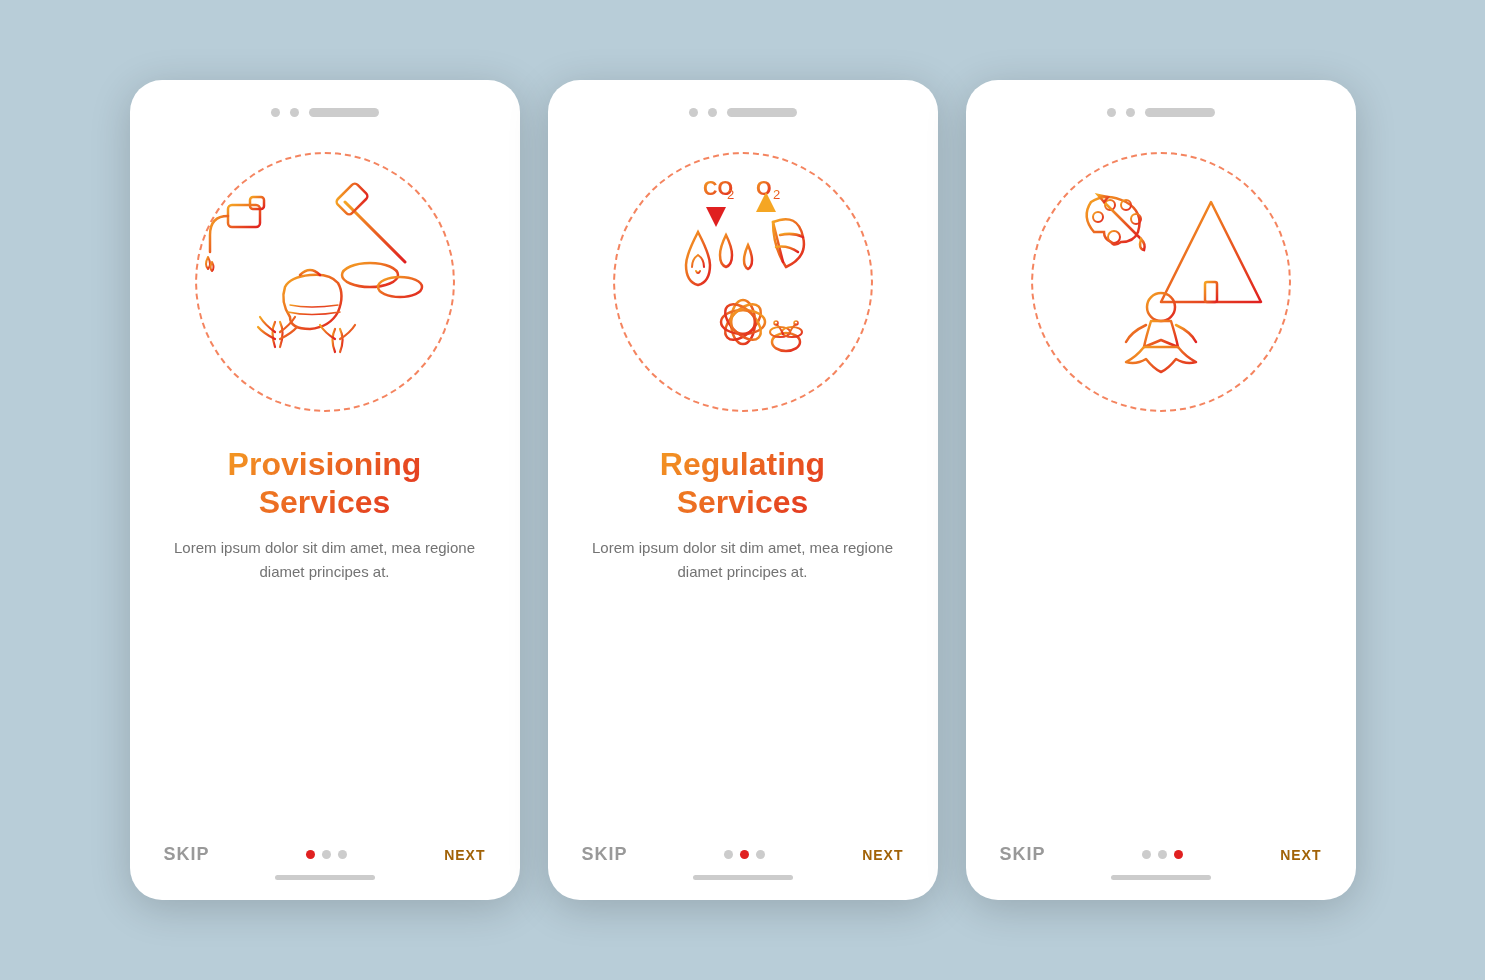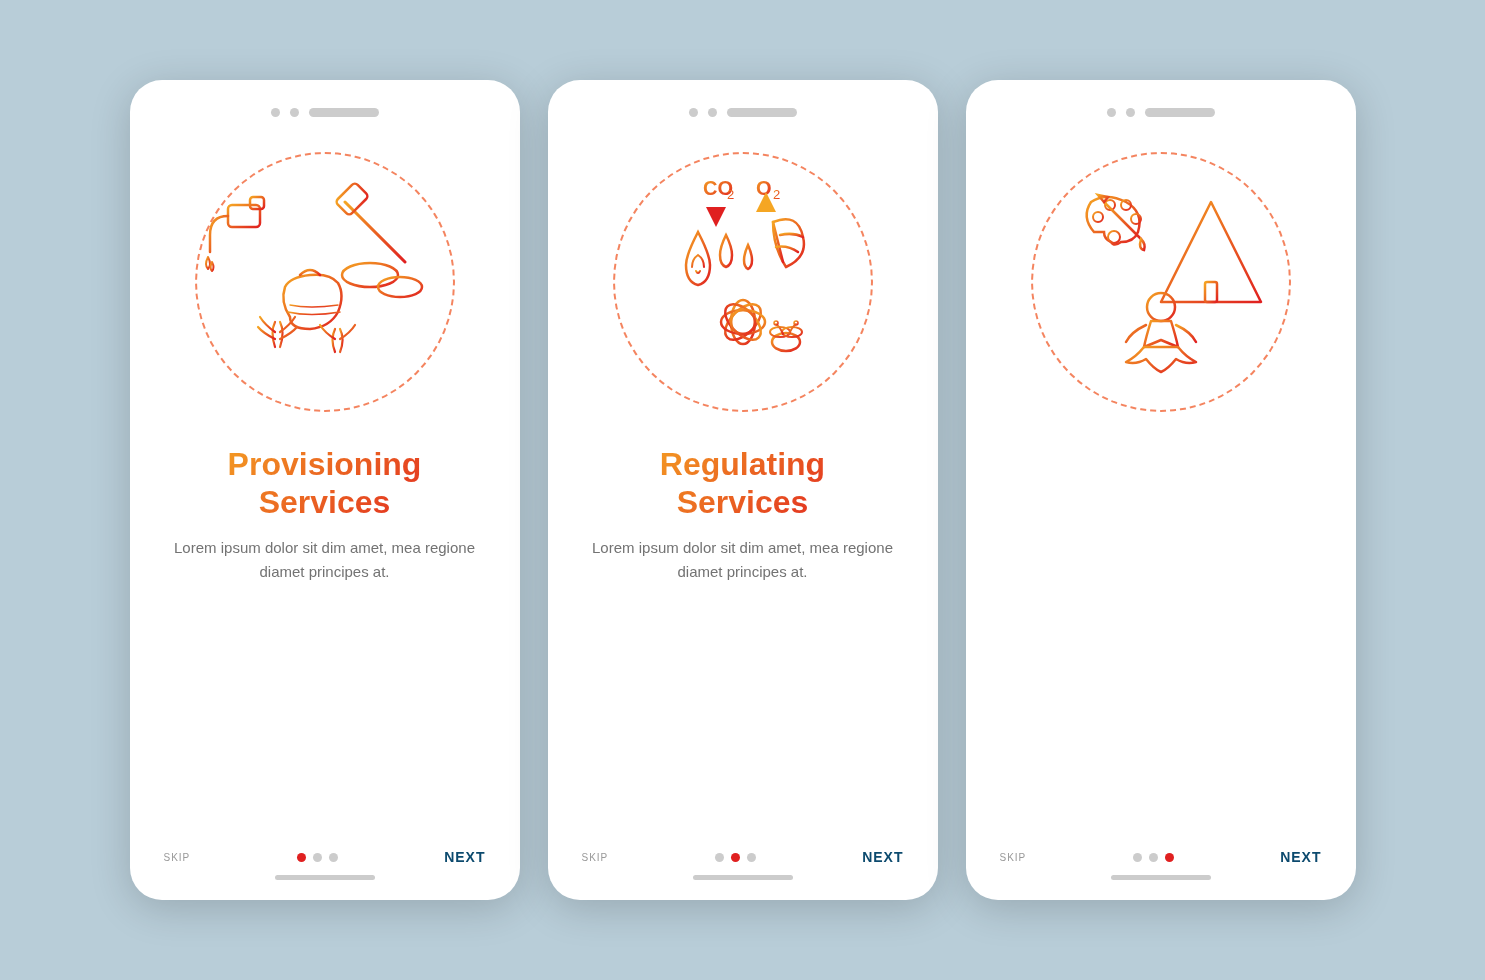--- a/index.html
+++ b/index.html
@@ -103,32 +103,32 @@
     }
     .phone-footer {
       display: flex;
       align-items: center;
       justify-content: space-between;
       width: 100%;
       padding: 0 34px;
       margin-top: auto;
     }
     .skip-btn {
-      font-size: 10px;
-      font-weight: 400;
+      font-size: 18px;
+      font-weight: 700;
       color: #999;
       letter-spacing: 1px;
       cursor: pointer;
       background: none;
       border: none;
     }
     .next-btn {
       font-size: 14px;
       font-weight: 700;
-      color: #0c4a6e;
+      color: #a16207;
       letter-spacing: 1px;
       cursor: pointer;
       background: none;
       border: none;
     }
     .dots-nav {
       display: flex;
       gap: 7px;
       align-items: center;
     }

